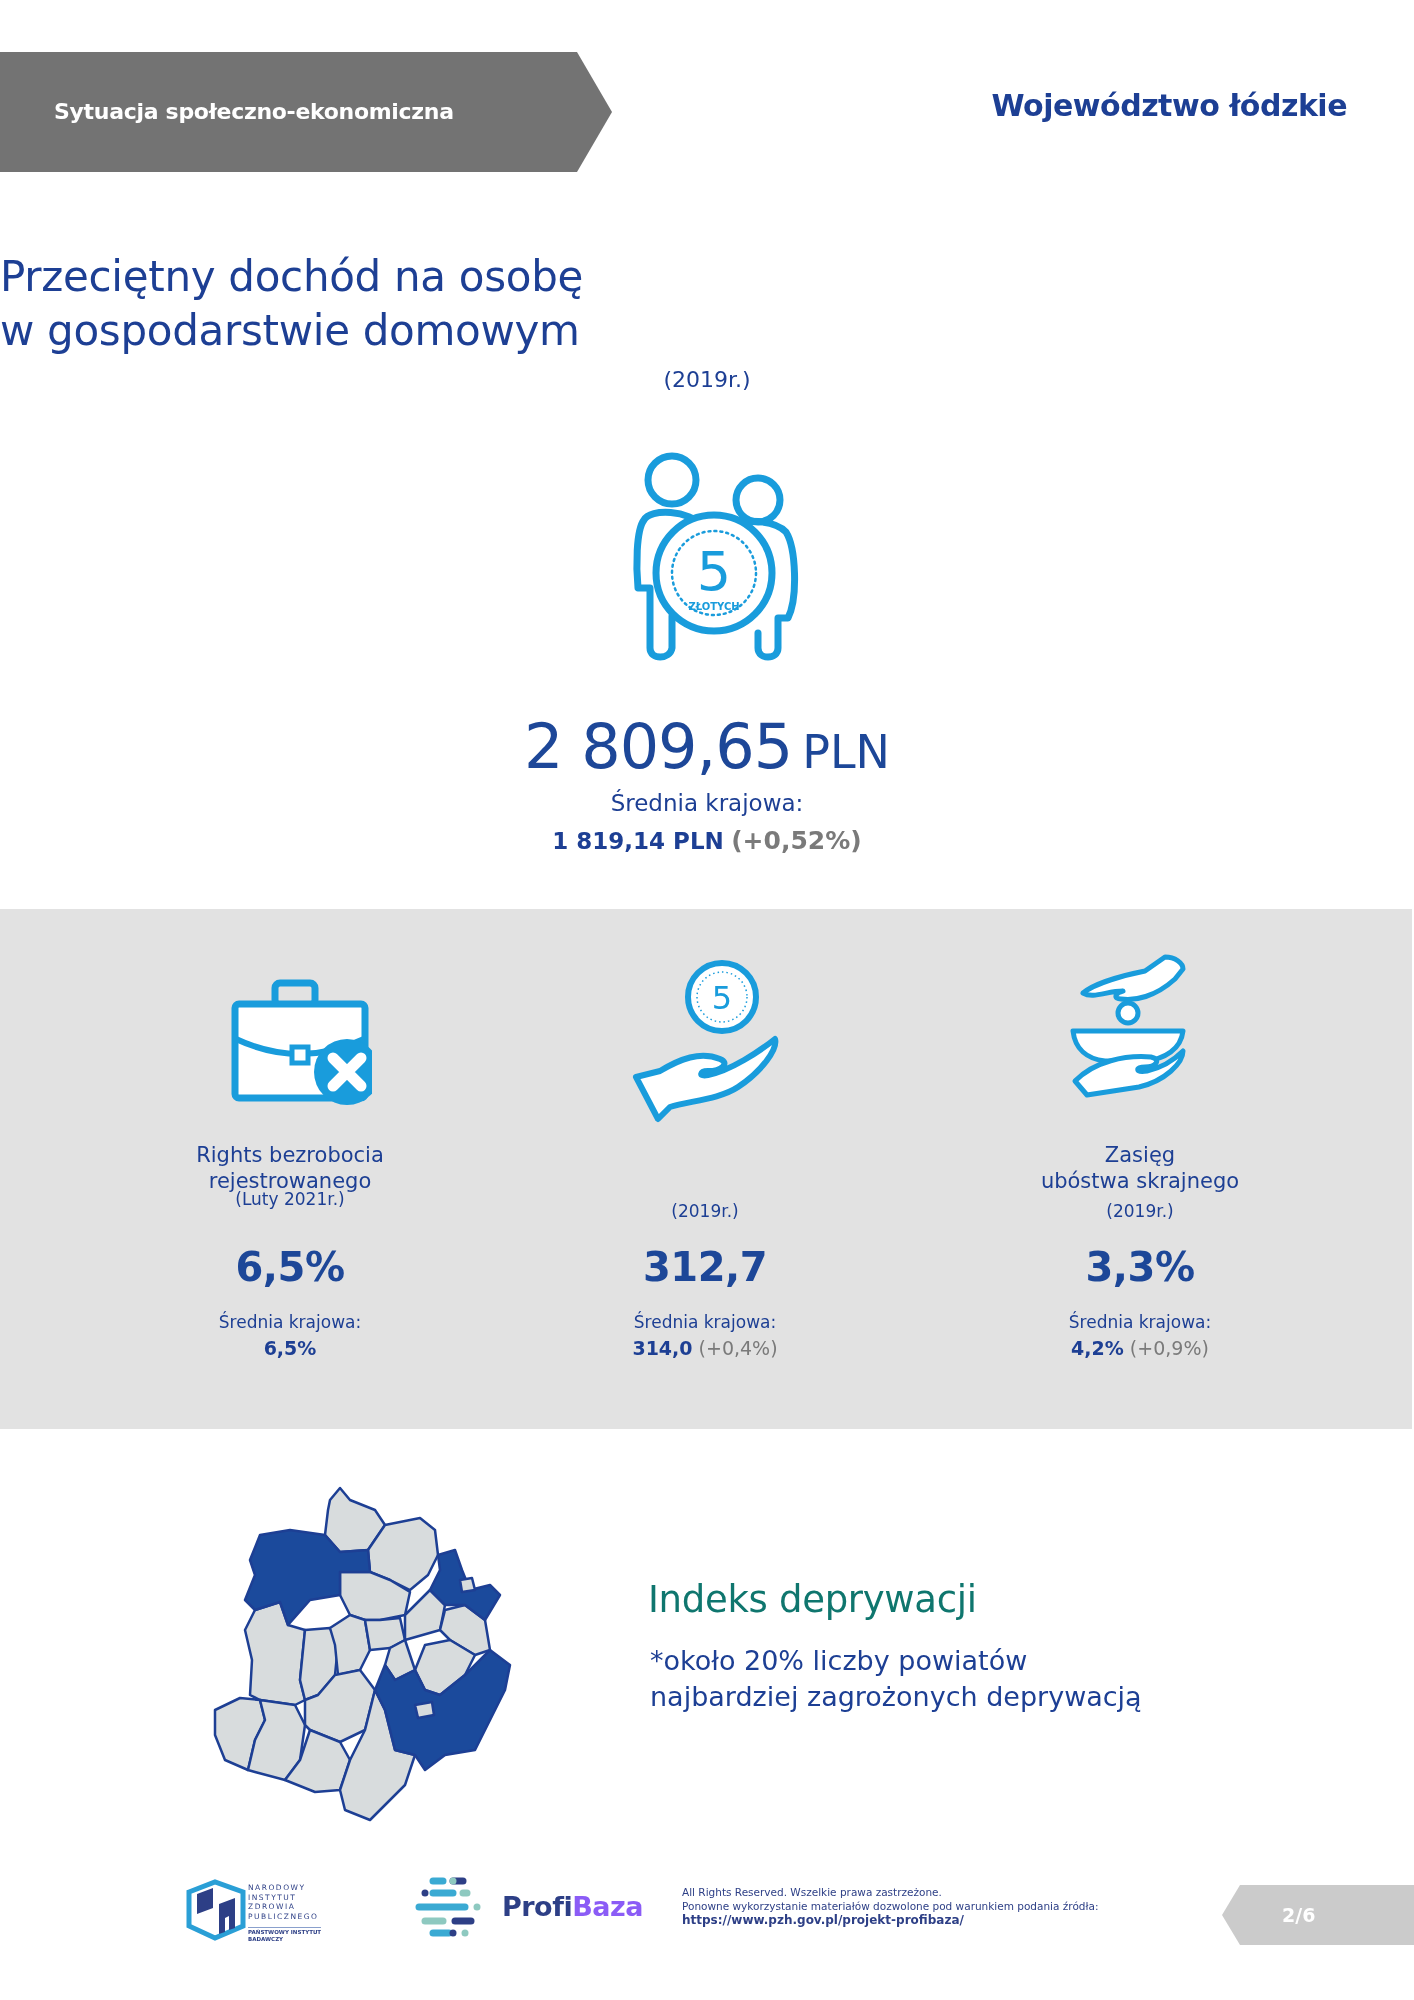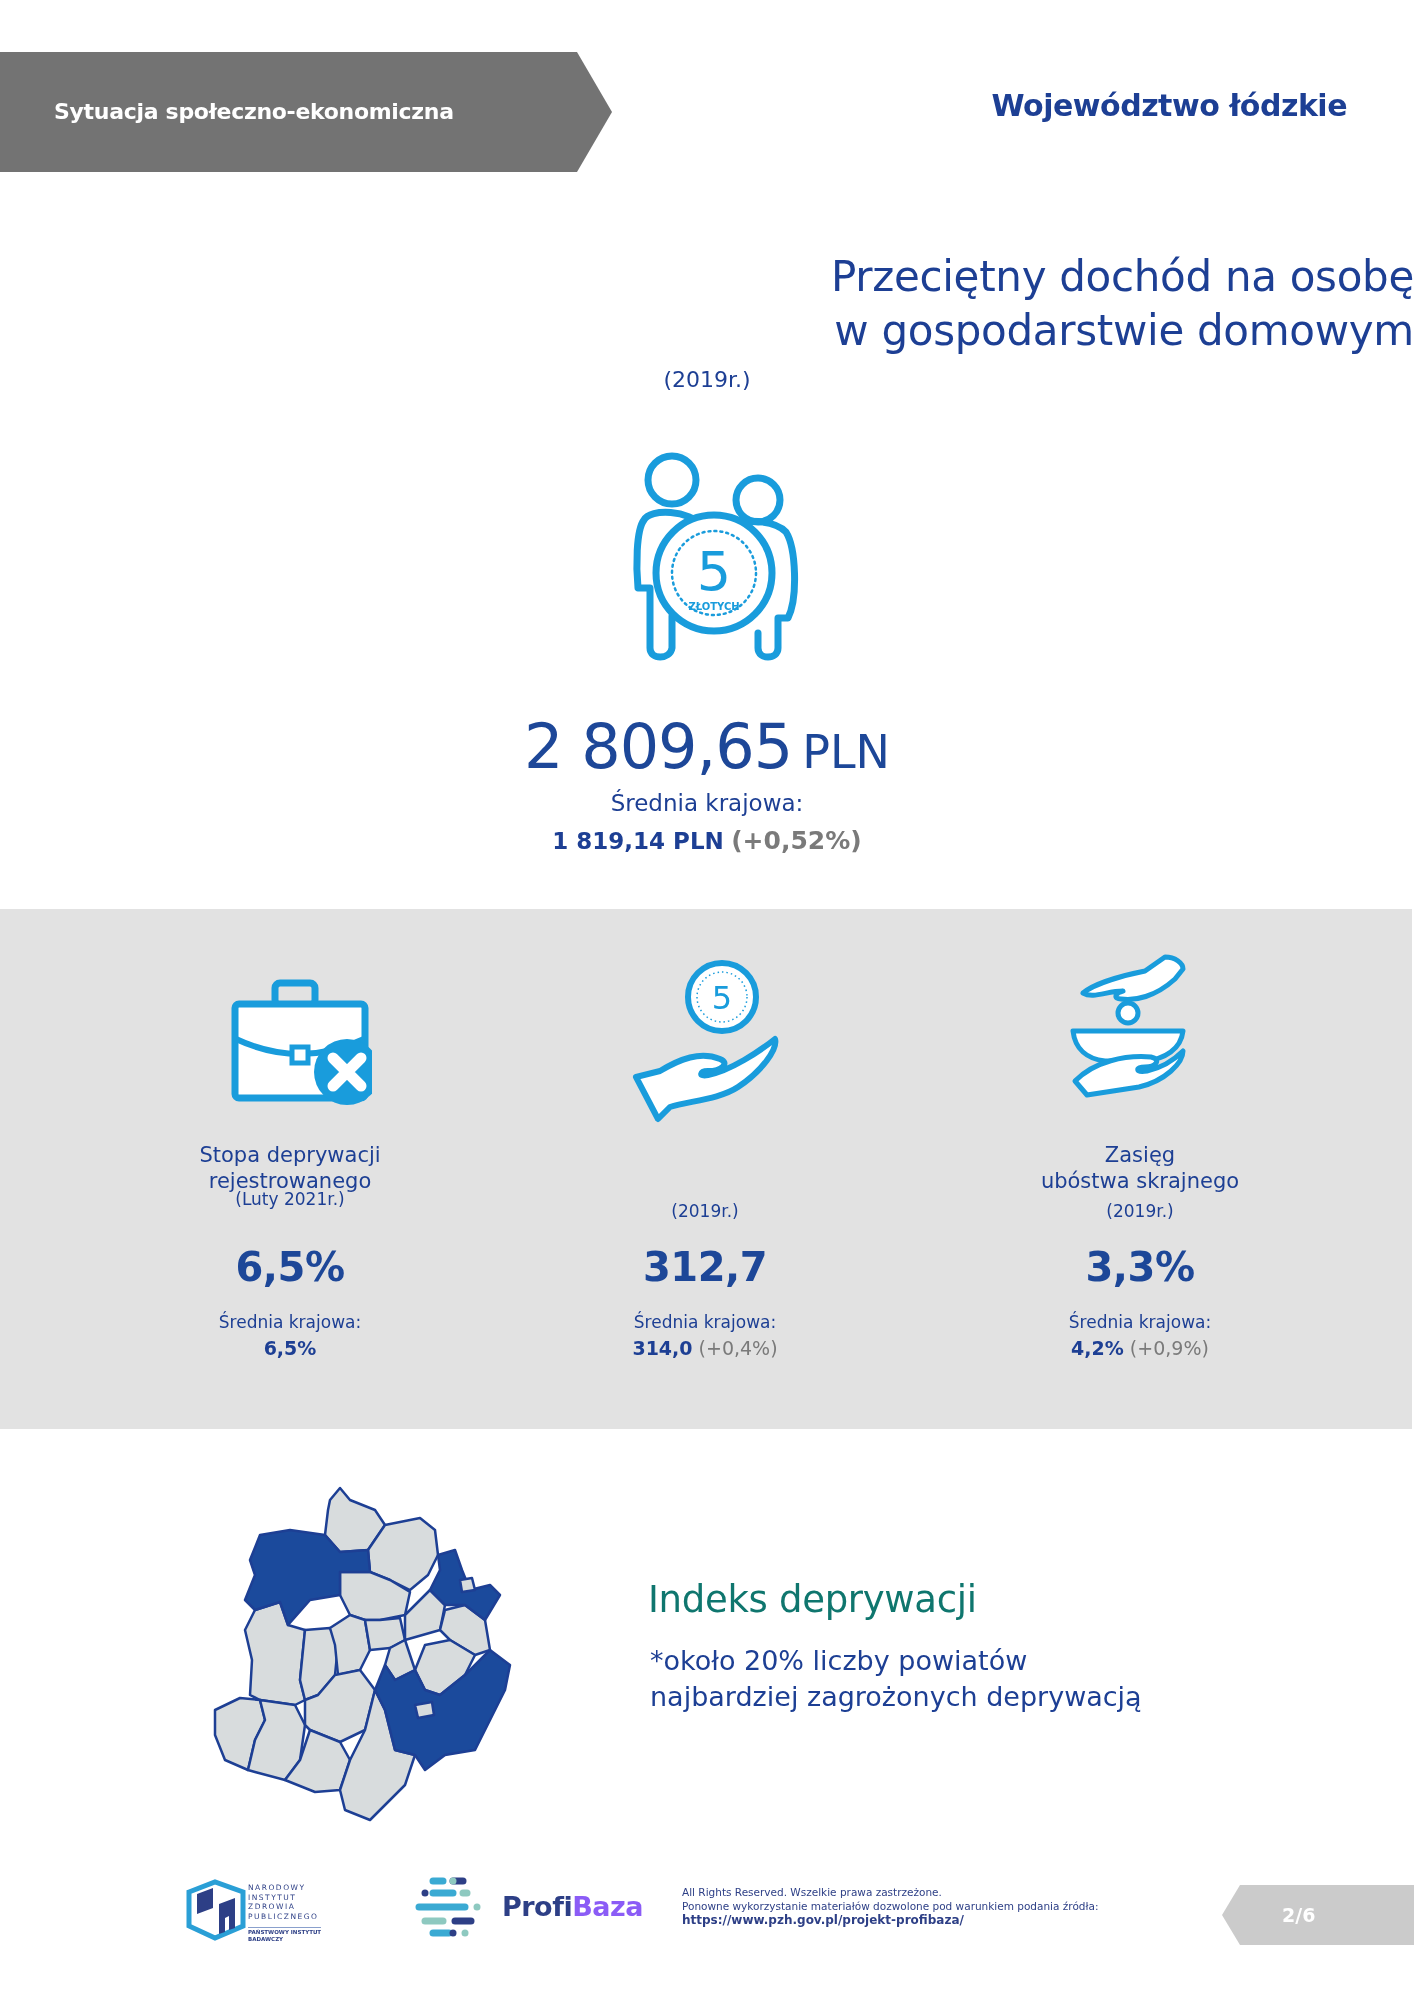--- a/index.html
+++ b/index.html
@@ -14,21 +14,21 @@
   .banner-text {
     position: absolute; left: 54px; top: 0; height: 120px; line-height: 120px;
     color: #ffffff; font-weight: bold; font-size: 22px; letter-spacing: -0.3px;
   }
   .region-title {
     position: absolute; right: 67px; top: 88px; color: #1d3f94;
     font-weight: bold; font-size: 30px; letter-spacing: -0.5px;
   }
 
   .main-title {
-    position: absolute; left: 0; width: 1414px; top: 250px; text-align: right;
+    position: absolute; left: 0; width: 1414px; top: 250px; text-align: left;
     font-size: 42px; line-height: 54px; color: #1d3f94; font-weight: normal; letter-spacing: -0.3px;
   }
   .main-sub {
     position: absolute; left: 0; width: 1414px; top: 367px; text-align: center;
     font-size: 22px; color: #1d3f94;
   }
   .family-icon { position: absolute; left: 610px; top: 448px; width: 200px; height: 220px; }
 
   .big-value {
     position: absolute; left: 0; width: 1414px; top: 710px; text-align: center;
@@ -119,21 +119,21 @@
   <div class="stat-col" style="left:110px; width:360px;">
     <svg class="stat-icon" style="left:112px; top:58px; width:150px; height:140px;" viewBox="0 0 150 140">
       <rect x="53" y="16" width="40" height="22" rx="5" fill="none" stroke="#199cdc" stroke-width="7"></rect>
       <rect x="13" y="37" width="130" height="94" rx="4" fill="#ffffff" stroke="#199cdc" stroke-width="7"></rect>
       <path d="M14 72 Q 78 102, 142 72" fill="none" stroke="#199cdc" stroke-width="6"></path>
       <rect x="70" y="80" width="16" height="16" fill="#ffffff" stroke="#199cdc" stroke-width="5"></rect>
       <circle cx="125" cy="105" r="33" fill="#199cdc"></circle>
       <path d="M111 91 L139 119 M139 91 L111 119" stroke="#ffffff" stroke-width="11" stroke-linecap="round"></path>
     </svg>
     <div class="stat-title" style="top:233px;">
-      <div>Stopa deprywacji</div>
+      <div>Rights bezrobocia</div>
       <div>rejestrowanego</div>
     </div>
     <div class="stat-period" style="top:280px;">(Luty 2021r.)</div>
     <div class="stat-value" style="top:335px;">6,5%</div>
     <div class="stat-avg-label" style="top:403px;">Średnia krajowa:</div>
     <div class="stat-avg-value" style="top:428px;">
       <span class="bold">6,5%</span>
     </div>
   </div>
 

